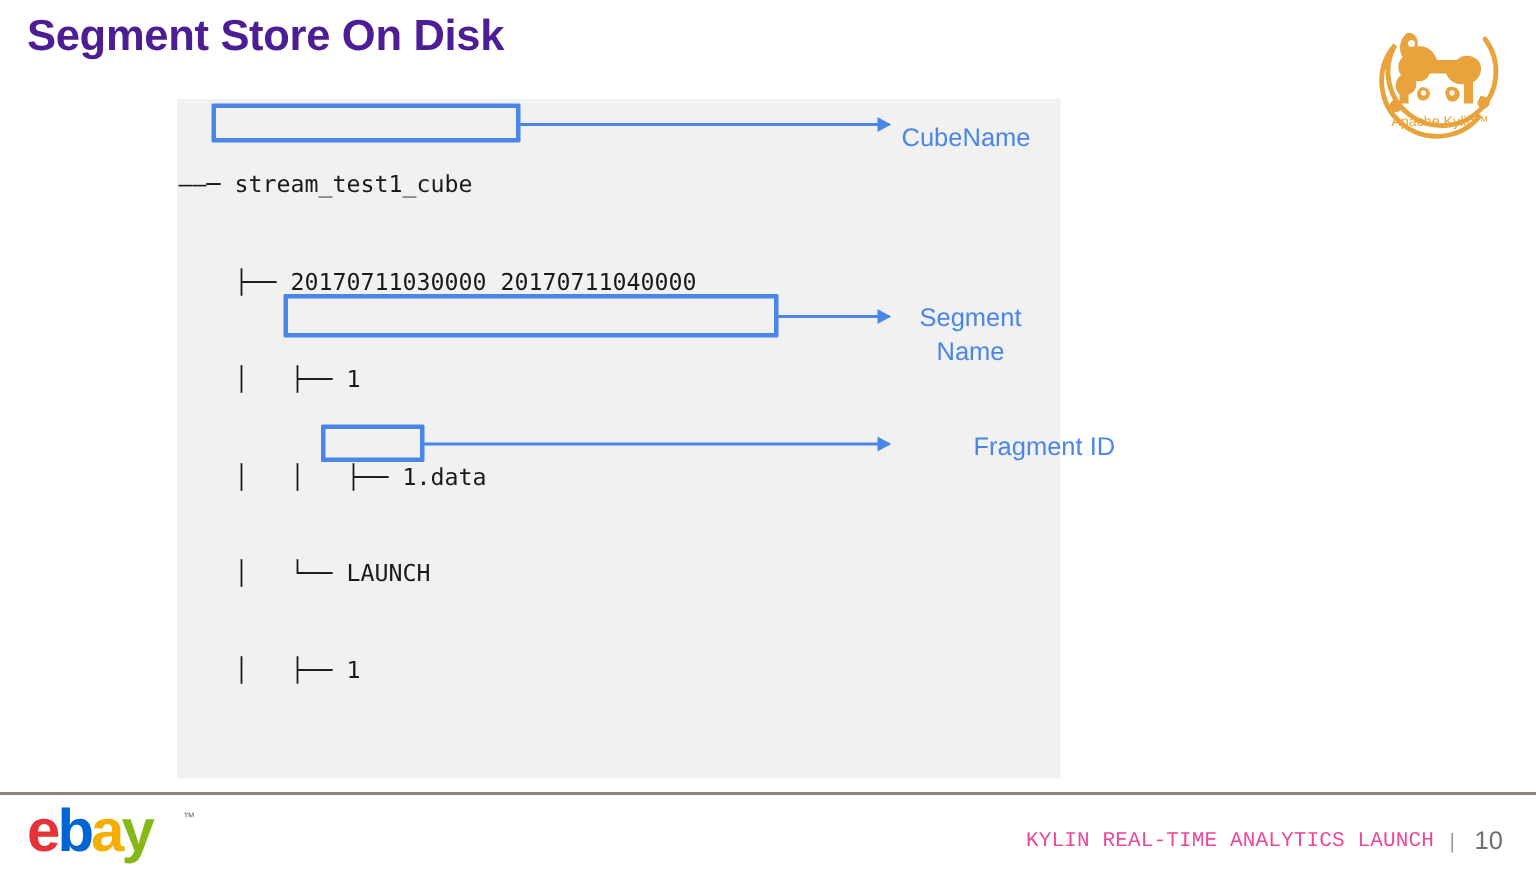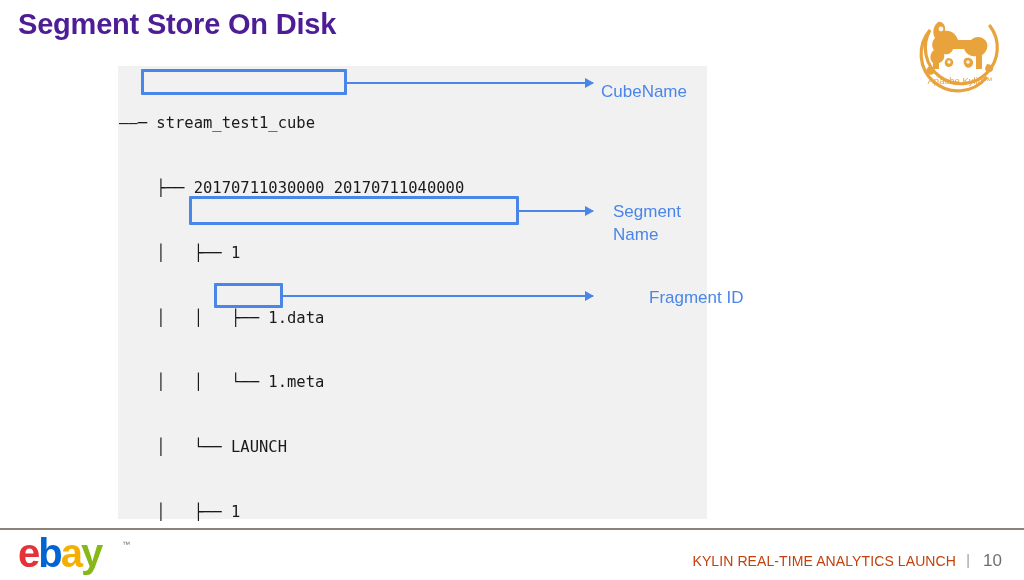--- a/index.html
+++ b/index.html
@@ -98,21 +98,21 @@
   
   .annot {
     position: absolute;
     color: #4a86e8;
     font-size: 17px;
     font-family: "Liberation Sans", sans-serif;
     line-height: 23px;
     white-space: pre-line;
   }
   .annot-cube { left: 601px; top: 80px; }
-  .annot-seg  { left: 613px; top: 200px; text-align: left; }
+  .annot-seg  { left: 613px; top: 200px; text-align: center; }
   .annot-frag { left: 601px; top: 286px; margin-left: 48px; }
 
   
   .footer-rule {
     position: absolute;
     left: 0;
     top: 528px;
     width: 1024px;
     height: 2px;
     background: #8c8279;
@@ -121,24 +121,24 @@
     position: absolute;
     left: 18px;
     top: 533px;
     height: 44px;
   }
   .footer-text {
     position: absolute;
     right: 68px;
     top: 553px;
     font-size: 14px;
-    color: #c2410c;
+    color: #ec4899;
     letter-spacing: 0.1px;
     white-space: nowrap;
-    font-family: Liberation Sans, sans-serif;
+    font-family: Liberation Mono, monospace;
   }
   .footer-sep {
     position: absolute;
     right: 54px;
     top: 552px;
     font-size: 14px;
     color: #9a9a9a;
   }
   .footer-page {
     position: absolute;
@@ -179,21 +179,20 @@
   </svg>
 </div>
 
 <div class="diagram-panel"></div>
 
 <div class="tree">
   <div class="tree-line">——─ stream_test1_cube</div>
   <div class="tree-line">    ├── 20170711030000_20170711040000</div>
   <div class="tree-line">    │   ├── 1</div>
   <div class="tree-line">    │   │   ├── 1.data</div>
-  <div class="tree-line">    │   │   └── 1.meta</div>
   <div class="tree-line">    │   └── LAUNCH</div>
   <div class="tree-line">    │   ├── 1</div>
   
   
   
   
   
   
   
   

